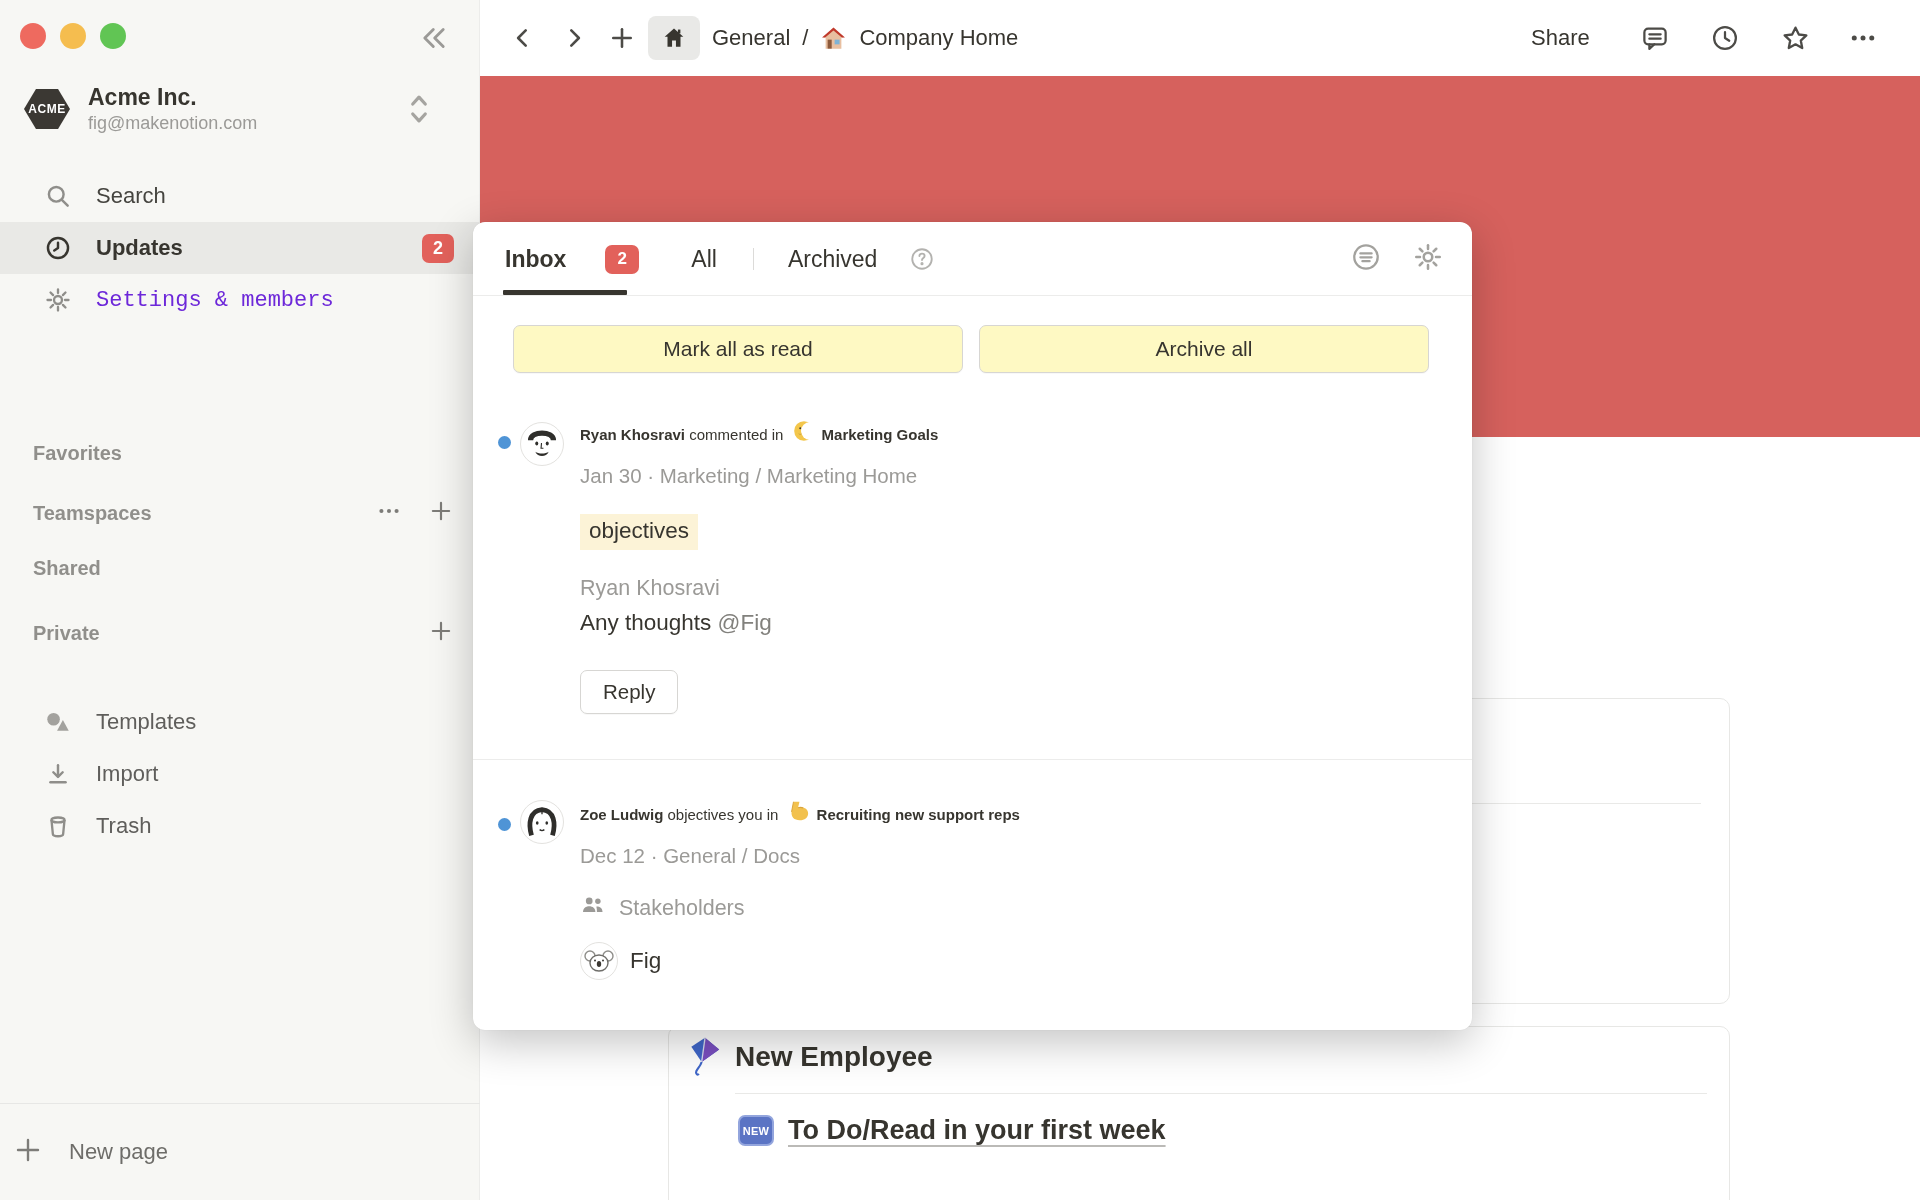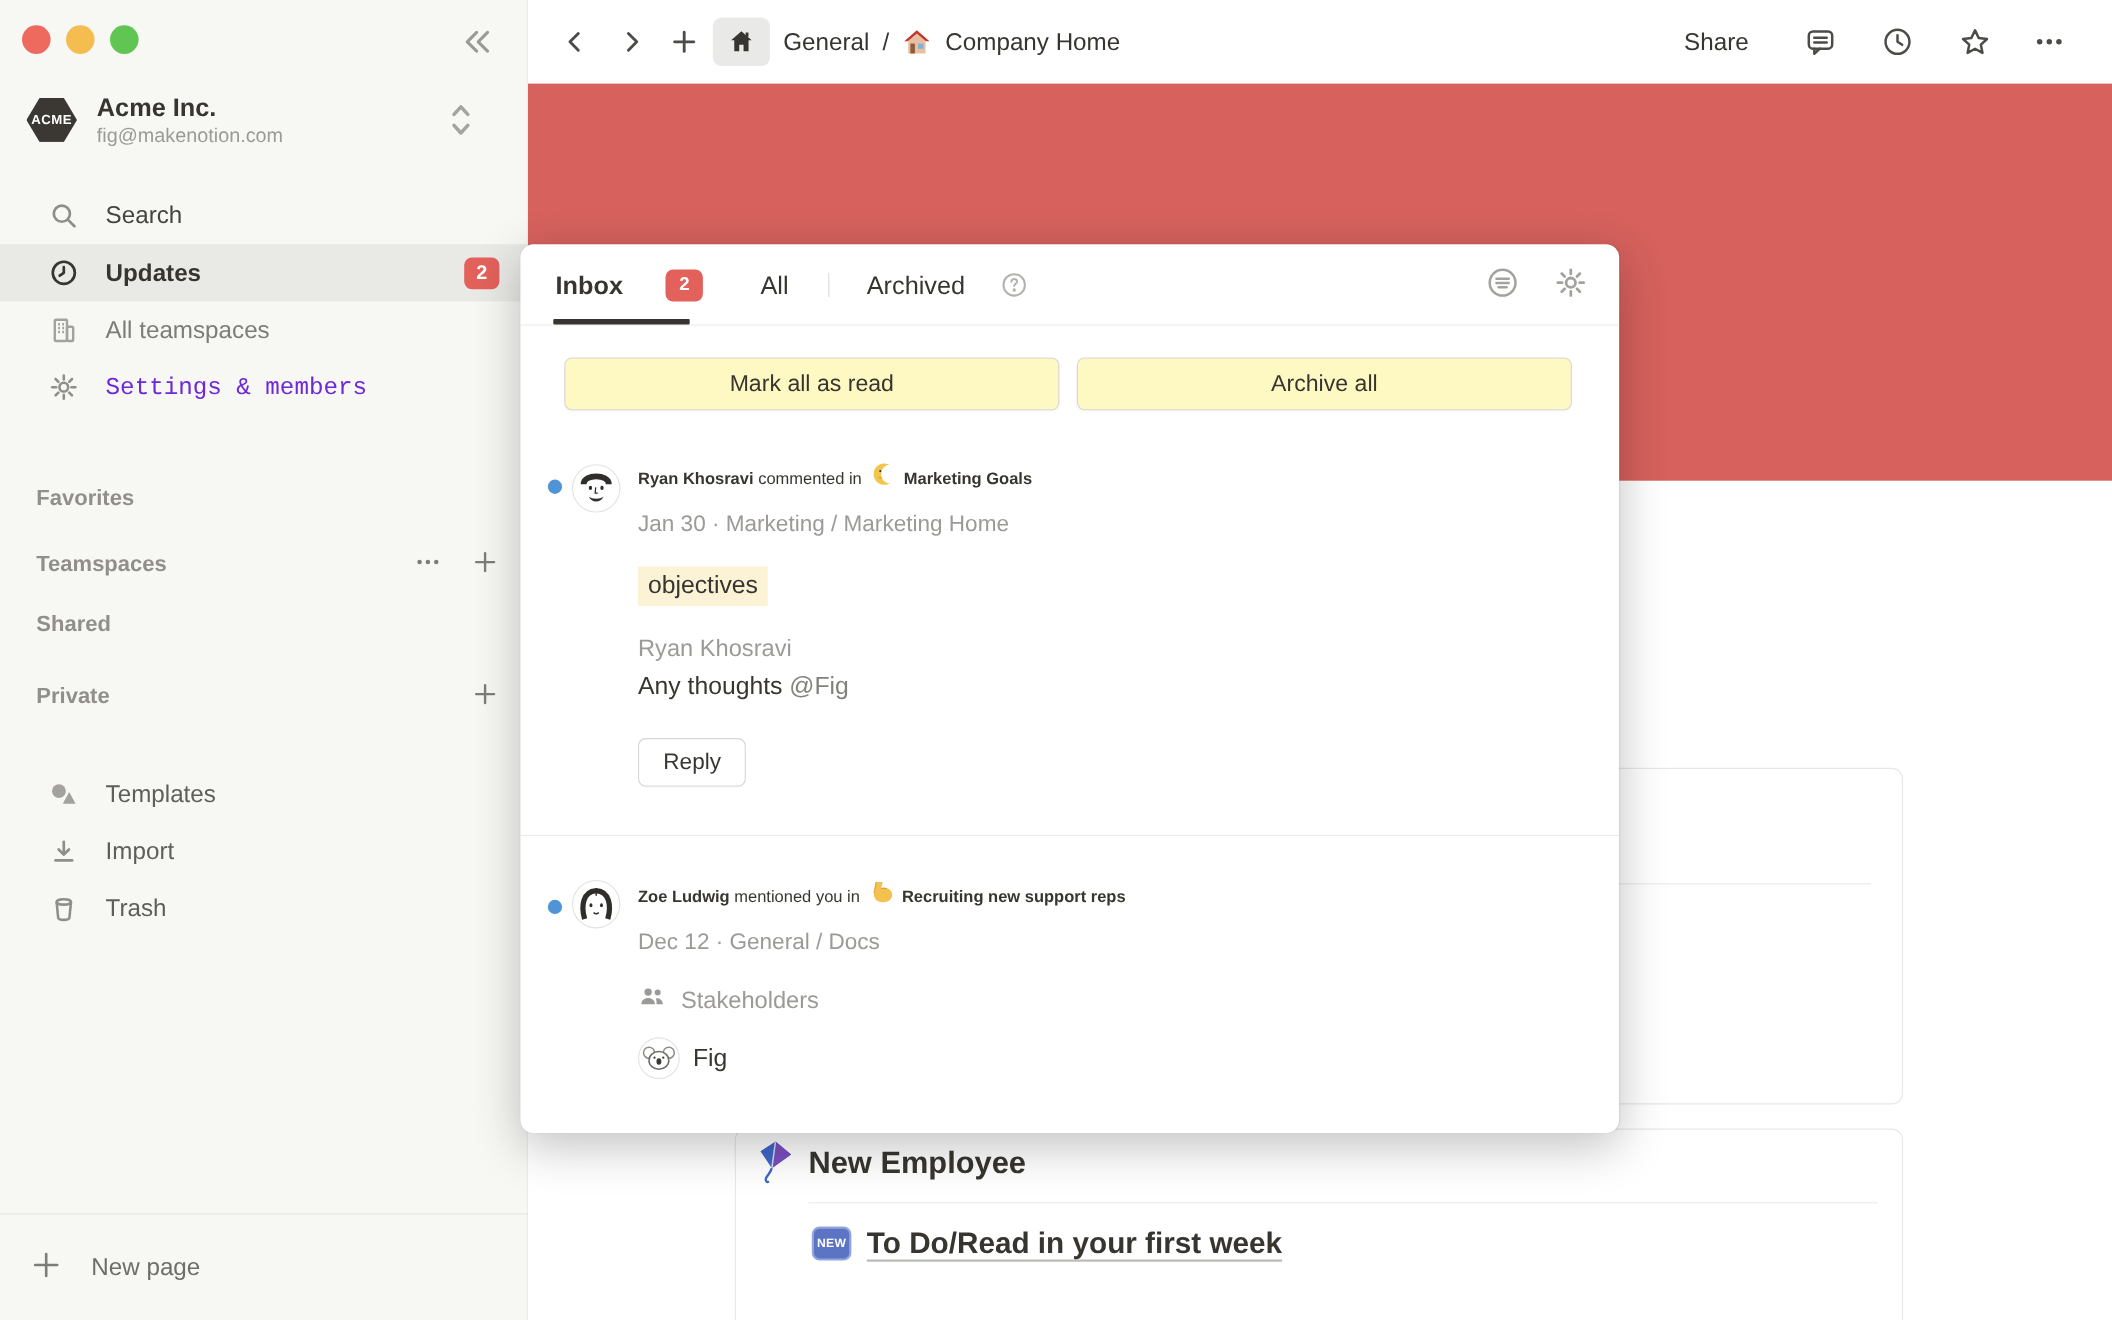--- a/index.html
+++ b/index.html
@@ -30,21 +30,21 @@
   .nav-item.mid .nlabel { color:#6d28d9;font-family:Liberation Mono, monospace; }
   .badge { position:absolute; right:26px; width:32px; height:29px; border-radius:7px; color:#fff; font-size:18px; font-weight:700; display:flex; align-items:center; justify-content:center; }
   .sections { position:absolute; left:0; top:438px; width:480px; }
   .section-row { position:relative; height:30px; margin-bottom:30px; display:flex; align-items:center; padding-left:33px; }
   .section-row .slabel { font-size:20px; font-weight:700; color:#908f8b; }
   .row-teamspaces { margin-bottom:25px; }
   .row-shared { margin-bottom:35px; }
   .sec-icons { position:absolute; right:26px; display:flex; gap:26px; color:#7d7c78; align-items:center; }
   .nav2 { position:absolute; top:696px; left:0; width:480px; }
   .nav2 .nav-item .nlabel { color:#5f5e5b; }
-  .newpage { position:absolute; left:0; bottom:0; width:480px; height:97px; border-top:1px solid #e7e7e5; display:flex; align-items:center; padding-left:27px; cursor:pointer; }
+  .newpage { position:absolute; left:0; bottom:0; width:480px; height:97px; border-top:1px solid #e7e7e5; display:flex; align-items:center; padding-left:13px; cursor:pointer; }
   .newpage .plus { color:#7d7c78; margin-right:26px; }
   .newpage .nplabel { font-size:22px; color:#6e6d69; }
 
   
   .main { position:absolute; left:480px; top:0; width:1440px; height:1200px; background:#fff; }
   .topbar { position:absolute; left:0; top:0; width:1440px; height:76px; background:#fff; display:flex; align-items:center; }
   .tb-ic { display:flex; align-items:center; justify-content:center; color:#4c4b47; cursor:pointer; }
   .tb-back { position:absolute; left:30px; } .tb-fwd { position:absolute; left:81px; } .tb-plus { position:absolute; left:128px; }
   .tb-home { position:absolute; left:168px; width:52px; height:44px; background:#e9e9e7; border-radius:8px; color:#37352f; }
   .crumb { position:absolute; left:232px; display:flex; align-items:center; font-size:22px; color:#37352f; }
@@ -145,35 +145,20 @@
       <div class="nav-item selected">
         <span class="nicon">
           <svg width="28" height="28" viewBox="0 0 24 24" fill="none" stroke="currentColor" stroke-width="2.1" stroke-linecap="round" stroke-linejoin="round">
               <circle cx="12" cy="12" r="8.6"></circle>
               <path d="M12 7.5 V12 L8.8 14.2"></path>
             </svg>
         </span>
         <span class="nlabel">Updates</span>
         <span class="badge" style="background: rgb(226, 97, 91);">2</span>
       </div>
-      <div class="nav-item muted">
-        <span class="nicon" style="color:#a3a29e;">
-          <svg width="28" height="28" viewBox="0 0 24 24" fill="none" stroke="currentColor" stroke-width="1.9">
-              <rect x="5" y="4" width="9.5" height="16.5" rx="1"></rect>
-              <rect x="14.5" y="9.5" width="4.8" height="11" rx="1"></rect>
-              <line x1="7.6" y1="7.5" x2="9" y2="7.5"></line>
-              <line x1="10.8" y1="7.5" x2="12.2" y2="7.5"></line>
-              <line x1="7.6" y1="10.5" x2="9" y2="10.5"></line>
-              <line x1="10.8" y1="10.5" x2="12.2" y2="10.5"></line>
-              <line x1="7.6" y1="13.5" x2="9" y2="13.5"></line>
-              <line x1="10.8" y1="13.5" x2="12.2" y2="13.5"></line>
-            </svg>
-        </span>
-        <span class="nlabel">All teamspaces</span>
-      </div>
       <div class="nav-item mid">
         <span class="nicon">
           <svg width="28" height="28" viewBox="0 0 24 24" fill="none" stroke="currentColor" stroke-width="2" stroke-linecap="round">
               <circle cx="12" cy="12" r="3.4"></circle>
               <line x1="12" y1="3" x2="12" y2="6"></line>
               <line x1="12" y1="18" x2="12" y2="21"></line>
               <line x1="3" y1="12" x2="6" y2="12"></line>
               <line x1="18" y1="12" x2="21" y2="12"></line>
               <line x1="5.6" y1="5.6" x2="7.8" y2="7.8"></line>
               <line x1="16.2" y1="16.2" x2="18.4" y2="18.4"></line>
@@ -442,21 +427,21 @@
         <svg width="44" height="44" viewBox="0 0 44 44">
             <path d="M11 36 C7.5 24 9 10 22 9 C35 10 36.5 24 33 36" stroke="#2f2e2b" stroke-width="5" fill="none"></path>
             <path d="M22 9 L22 14" stroke="#2f2e2b" stroke-width="1.4"></path>
             <ellipse cx="17" cy="23" rx="1.4" ry="1.9" fill="#2f2e2b"></ellipse>
             <ellipse cx="27" cy="23" rx="1.4" ry="1.9" fill="#2f2e2b"></ellipse>
             <path d="M19.5 30 C21 31.2 23 31.2 24.5 30" stroke="#2f2e2b" stroke-width="1.4" fill="none"></path>
           </svg>
       </span>
       <div class="n-body" style="top:576px;">
         <div class="n-title">
-          <b>Zoe Ludwig</b><span> mentioned you in </span><span class="n-emoji" title="💪"><svg width="26" height="26" viewBox="0 0 24 24">
+          <b>Zoe Ludwig</b><span> objectives you in </span><span class="n-emoji" title="💪"><svg width="26" height="26" viewBox="0 0 24 24">
                 <path d="M6 3.5 H11.5 L10.2 9 C14.5 7.6 19.5 9.6 19.5 14.2 C19.5 18 16.3 20.5 11.8 20.5 C6.5 20.5 3.8 17.8 4.2 12.8 Z" fill="#f2c14e"></path>
                 <path d="M10.2 9 C12 8.4 13.5 8.5 15 9.2" stroke="#d9a33c" stroke-width="1.1" fill="none"></path>
                 <path d="M6 3.5 L4.2 12.8" stroke="#d9a33c" stroke-width="0.9" fill="none"></path>
               </svg></span><b>Recruiting new support reps</b>
         </div>
         <div class="n-meta">Dec 12 · General / Docs</div>
         <div class="prop-row">
           <span>
             <svg width="26" height="26" viewBox="0 0 24 24" fill="#9b9a97">
                 <circle cx="8.5" cy="8.2" r="3.1"></circle>

